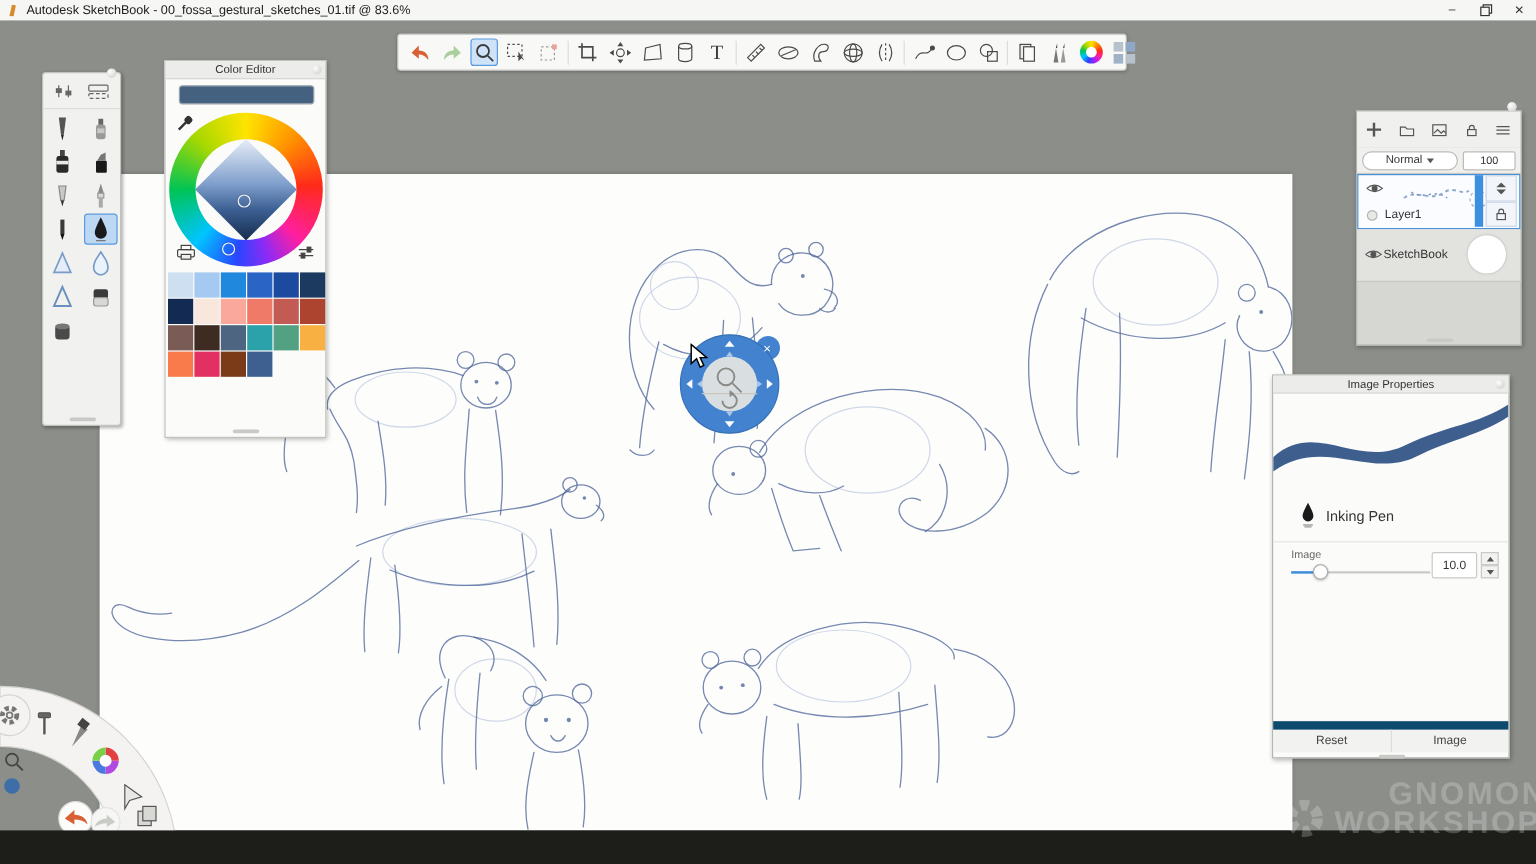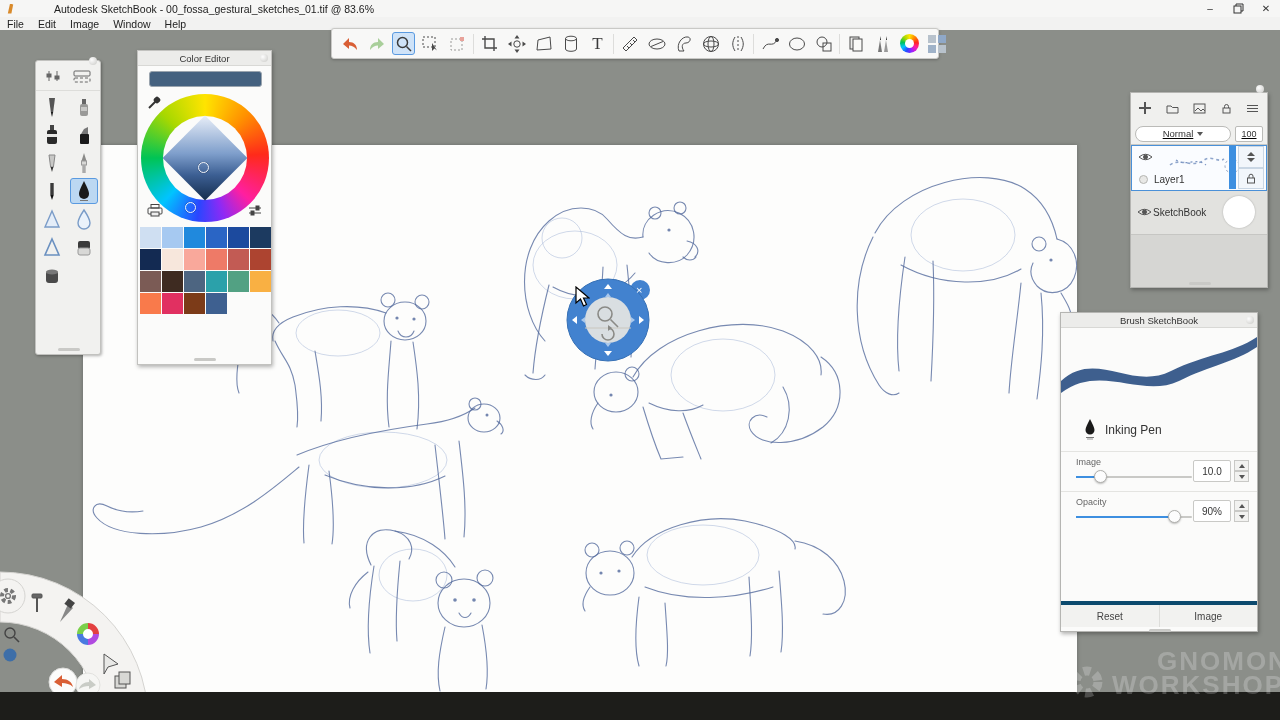--- a/index.html
+++ b/index.html
@@ -2,21 +2,21 @@
 <html><head>
 <meta charset="utf-8">
 <style>
   html,body{margin:0;padding:0;background:#555;}
   *{box-sizing:border-box;}
   #app{position:relative;width:1280px;height:720px;overflow:hidden;
        background:#8b8e89;font-family:"Liberation Sans",sans-serif;
        -webkit-font-smoothing:antialiased;}
   
   .titlebar{position:absolute;left:0;top:0;width:1280px;height:17px;background:#f6f6f5;
-            display:flex;align-items:center;font-size:10.5px;color:#222;gap:32px;}
+            display:flex;align-items:center;font-size:10.5px;color:#222;}
   .app-ico{width:9px;height:10px;margin:0 7px 0 6px;background:#d98a2b;
            clip-path:polygon(20% 100%,45% 0,80% 10%,60% 100%);}
   .win-controls{margin-left:auto;display:flex;align-items:center;height:100%;}
   .win-btn{width:28px;height:100%;display:flex;align-items:center;justify-content:center;
            color:#333;font-size:10px;cursor:default;}
   .menubar{position:absolute;left:0;top:17px;width:1280px;height:13px;background:#f2f2f1;
            display:flex;align-items:center;font-size:10.5px;color:#222;}
   .menu-item{padding:0 7px;}
   
   .canvas{position:absolute;left:83px;top:145px;width:994px;height:547px;background:#fdfdfc;
@@ -66,28 +66,28 @@
          background:conic-gradient(#ffe400,#ff9100 12%,#ff2a1a 24%,#ff1fa0 37%,#8d2af5 45%,#2a46ff 52%,#00c4ff 62%,#00c455 75%,#a8d800 88%,#ffe400);}
   .wheel-hole{position:absolute;left:22px;top:22px;width:84px;height:84px;border-radius:50%;background:#fbfbfa;}
   .diamond{position:absolute;left:34px;top:34px;width:60px;height:60px;transform:rotate(45deg);
            background:linear-gradient(135deg,#e8eef8 0%,#7e9ecb 45%,#3c5f93 70%,#142c4d 100%);}
   .sel-ring{position:absolute;width:11px;height:11px;border:1.4px solid #f2f4f8;border-radius:50%;
             box-shadow:0 0 1px rgba(0,0,0,.6);}
   .swatches{position:absolute;left:2px;top:176px;width:131px;display:flex;flex-wrap:wrap;gap:1px;}
   .swatches span{width:21px;height:21px;}
   
   .layers{position:absolute;left:1130px;top:92px;width:138px;height:196px;background:#d6d6d3;
-          border:1px solid #b5b5b2;box-shadow:1px 2px 4px rgba(0,0,0,.3);text-decoration:underline;}
+          border:1px solid #b5b5b2;box-shadow:1px 2px 4px rgba(0,0,0,.3);}
   .ly-tools{height:30px;background:#f0f0ee;display:flex;align-items:center;justify-content:space-between;padding:0 8px;}
   .ly-blend{height:22px;background:#f0f0ee;display:flex;align-items:center;gap:4px;padding:0 4px;
             border-bottom:1px solid #c9c9c6;}
   .dropdown{flex:1;height:16px;background:#fff;border:1px solid #bbbbb8;border-radius:8px;
             font-size:9.5px;color:#333;display:flex;align-items:center;justify-content:center;gap:4px;}
   .caret{width:0;height:0;border-left:3.5px solid transparent;border-right:3.5px solid transparent;border-top:4px solid #555;}
-  .opac-box{width:28px;height:16px;background:#fff;border:1px solid #bbbbb8;border-radius:2px;
+  .opac-box{width:44px;height:16px;background:#fff;border:1px solid #bbbbb8;border-radius:2px;
             font-size:9px;color:#333;display:flex;align-items:center;justify-content:center;}
   .ly-row{position:relative;height:46px;border-bottom:1px solid #c6c6c3;background:#d9d9d6;}
   .ly-row.sel{background:#fafcff;border:1.5px solid #4a90d8;height:46px;}
   .ly-name{position:absolute;left:22px;bottom:5px;font-size:10px;color:#333;}
   .ly-eye{position:absolute;left:6px;top:6px;}
   .ly-radio{position:absolute;left:7px;bottom:6px;width:9px;height:9px;border-radius:50%;
             border:1px solid #b5b5b2;background:#e8e8e6;}
   .ly-scroll{position:absolute;right:30px;top:0;width:7px;height:43px;background:#3d8fe0;}
   .ly-sideicons{position:absolute;right:2px;top:0;width:26px;height:43px;display:flex;flex-direction:column;}
   .ly-sideicons div{flex:1;border:1px solid #c9d6e4;display:flex;align-items:center;justify-content:center;background:#f2f6fb;}
@@ -102,21 +102,21 @@
   .track .fill{position:absolute;left:0;top:0;height:2px;background:#3d8fe0;}
   .knob{position:absolute;top:-6px;width:13px;height:13px;border-radius:50%;background:#fdfdfd;
         border:1px solid #b0b0ad;box-shadow:0 1px 2px rgba(0,0,0,.25);}
   .val-box{position:absolute;right:26px;top:8px;width:38px;height:22px;background:#fff;border:1px solid #c9c9c6;
            border-radius:2px;font-size:10px;color:#333;display:flex;align-items:center;justify-content:center;}
   .stepper{position:absolute;right:8px;top:8px;width:15px;height:22px;display:flex;flex-direction:column;}
   .stepper div{flex:1;border:1px solid #c9c9c6;background:#f2f2f0;display:flex;align-items:center;justify-content:center;}
   .tri-u{width:0;height:0;border-left:3px solid transparent;border-right:3px solid transparent;border-bottom:4px solid #555;}
   .tri-d{width:0;height:0;border-left:3px solid transparent;border-right:3px solid transparent;border-top:4px solid #555;}
   .bp-buttons{position:absolute;left:0;bottom:4px;width:100%;height:26px;background:#f2f2f0;
-              border-top:4px solid #0c4a6e;display:flex;}
+              border-top:7px solid #0c4a6e;display:flex;}
   .bp-buttons div{flex:1;display:flex;align-items:center;justify-content:center;font-size:10px;color:#444;}
   .bp-buttons div:first-child{border-right:1px solid #ddddda;}
   
   .puck{position:absolute;left:562px;top:276px;}
   .cursor{position:absolute;left:574px;top:286px;}
   
   .lagoon{position:absolute;left:0;top:570px;}
 </style>
 </head>
 <body>
@@ -300,27 +300,20 @@
       <span class="win-btn">
         <svg width="11" height="11" viewBox="0 0 11 11">
           <rect x="1" y="3" width="7" height="7" fill="none" stroke="#333"></rect>
           <polyline points="3,3 3,1 10,1 10,8 8,8" fill="none" stroke="#333"></polyline>
         </svg>
       </span>
       <span class="win-btn">✕</span>
     </span>
   </div>
 
-  <div class="menubar">
-    <span class="menu-item">File</span>
-    <span class="menu-item">Edit</span>
-    <span class="menu-item">Image</span>
-    <span class="menu-item">Window</span>
-    <span class="menu-item">Help</span>
-  </div>
 
   <div class="toolbar">
     <span class="tb-ico">
       <svg width="20" height="20">
           <path d="M3,10 L9,4 L9,8 C14,8 17,11 17,16 C14,12.5 12,11.5 9,11.5 L9,15 Z" fill="#d95f35"></path>
         </svg>
       </span>
     <span class="tb-ico">
       <svg width="20" height="20">
           <path d="M17,10 L11,4 L11,8 C6,8 3,11 3,16 C6,12.5 8,11.5 11,11.5 L11,15 Z" fill="#a9cf9a"></path>
@@ -666,21 +659,21 @@
           <circle cx="7.5" cy="5" r="2" fill="#555"></circle>
         </svg>
       <span class="ly-name" style="bottom:16px;">SketchBook</span>
       <span class="bg-thumb"></span>
     </div>
     <span class="grip-bar" style="left:58px;bottom:2px;"></span>
   </div>
 
   <div class="brushprops">
     <div class="panel-title">
-      <span>Brush SketchBook</span>
+      <span>Image Properties</span>
       <span class="grip-dot" style="right:3px;top:3px;"></span>
     </div>
     <svg width="196" height="75" style="position:absolute;left:0;top:16px;">
       <path d="M0,52 C35,20 70,62 110,42 C145,25 170,25 196,8 L196,18 C172,34 150,36 118,52 C80,70 40,34 0,64 Z" fill="#3e5f8e"></path>
     </svg>
     <svg width="18" height="22" style="position:absolute;left:20px;top:105px;">
       <path d="M9,1 C11.5,6 13.5,9.5 13.5,12 a4.5,4.5 0 1,1 -9,0 C4.5,9.5 6.5,6 9,1 Z" fill="#1a1a1a"></path>
       <line x1="5" y1="19.5" x2="13" y2="19.5" stroke="#777"></line>
         <line x1="6" y1="21" x2="12" y2="21" stroke="#999"></line>
       </svg>
@@ -694,36 +687,20 @@
       <span class="val-box">10.0</span>
       <span class="stepper">
           <div>
             <span class="tri-u"></span>
           </div>
           <div>
             <span class="tri-d"></span>
           </div>
         </span>
     </div>
-    <div class="bp-row" style="position:absolute;left:0;top:178px;width:100%;">
-      <span class="bp-label">Opacity</span>
-      <span class="track">
-          <span class="fill" style="width:98px;"></span>
-          <span class="knob" style="left:92px;"></span>
-        </span>
-      <span class="val-box">90%</span>
-      <span class="stepper">
-          <div>
-            <span class="tri-u"></span>
-          </div>
-          <div>
-            <span class="tri-d"></span>
-          </div>
-        </span>
-    </div>
     <div class="bp-buttons">
       <div>Reset</div>
       <div>Image</div>
     </div>
     <span class="grip-bar" style="left:88px;bottom:-1px;"></span>
   </div>
 
   <div class="puck">
     <svg width="92" height="92" viewBox="0 0 92 92">
       <circle cx="78" cy="14" r="10" fill="#4282cf"></circle>

